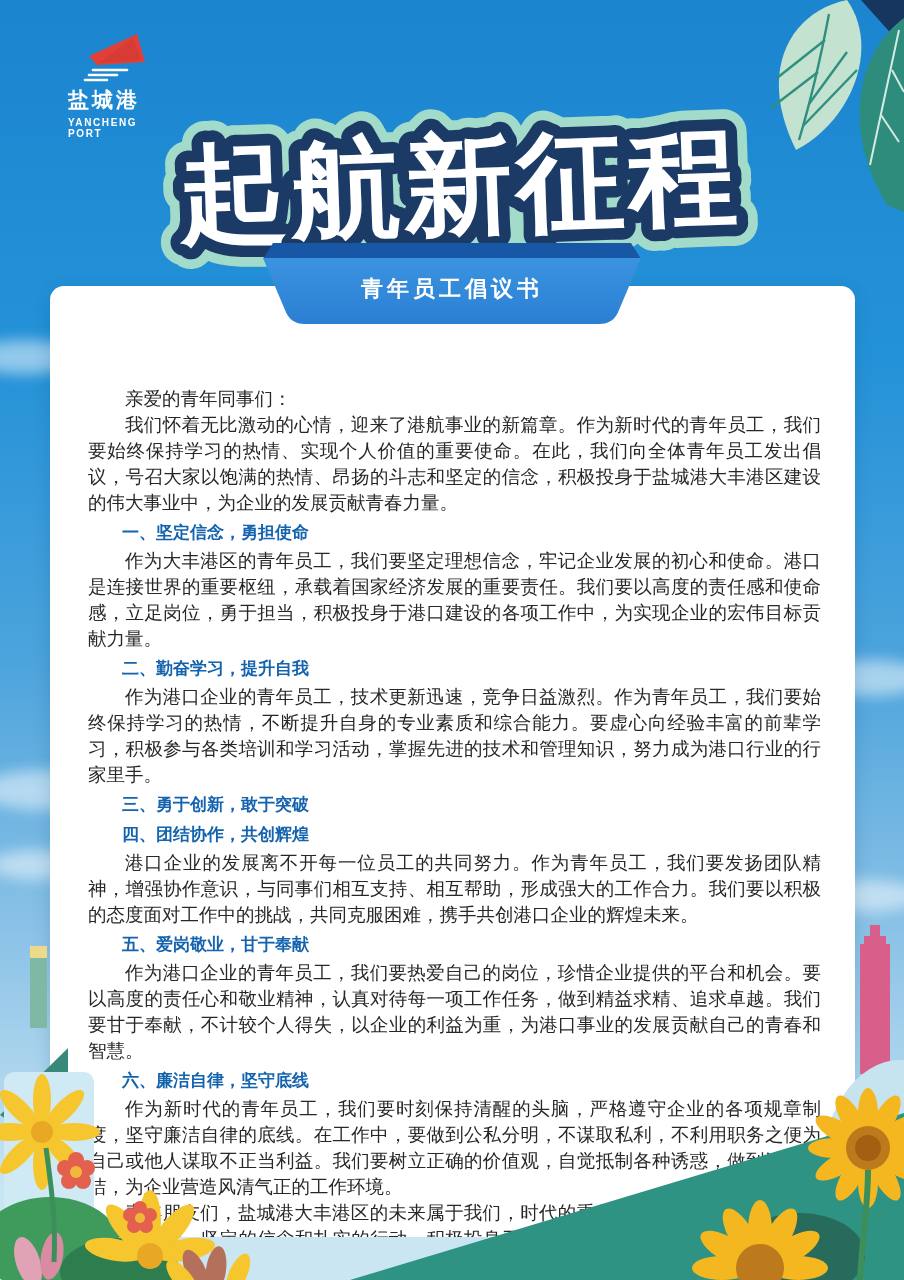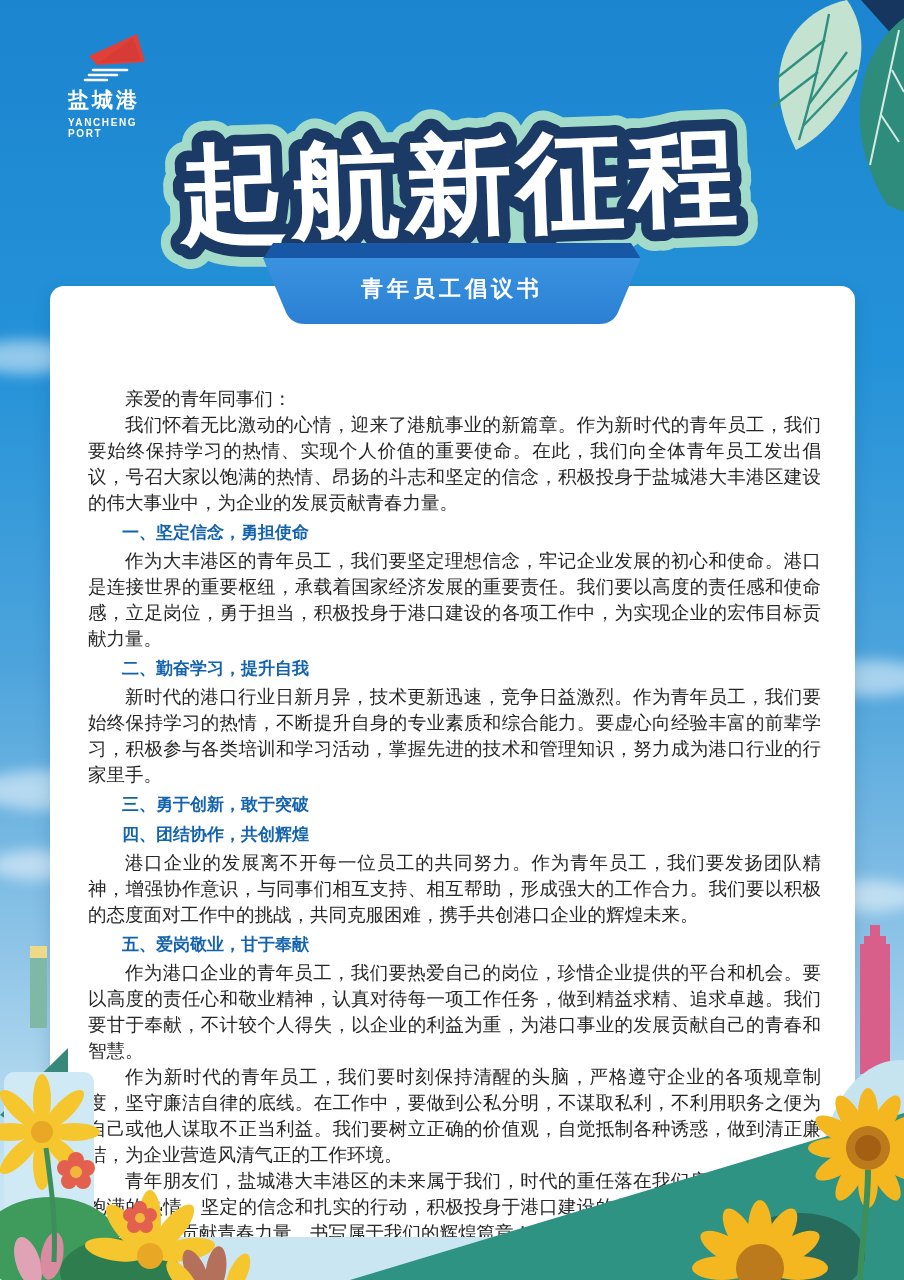--- a/index.html
+++ b/index.html
@@ -84,34 +84,35 @@
   <div class="card-content">
     <p>亲爱的青年同事们：</p>
     <p>我们怀着无比激动的心情，迎来了港航事业的新篇章。作为新时代的青年员工，我们要始终保持学习的热情、实现个人价值的重要使命。在此，我们向全体青年员工发出倡议，号召大家以饱满的热情、昂扬的斗志和坚定的信念，积极投身于盐城港大丰港区建设的伟大事业中，为企业的发展贡献青春力量。</p>
 
     <section>
       <h3>一、坚定信念，勇担使命</h3>
       <p>作为大丰港区的青年员工，我们要坚定理想信念，牢记企业发展的初心和使命。港口是连接世界的重要枢纽，承载着国家经济发展的重要责任。我们要以高度的责任感和使命感，立足岗位，勇于担当，积极投身于港口建设的各项工作中，为实现企业的宏伟目标贡献力量。</p>
     </section>
     <section>
       <h3>二、勤奋学习，提升自我</h3>
-      <p>新时代的港口行业日新月异，技术更新迅速，竞争日益激烈。作为青年员工，我们要始终保持学习的热情，不断提升自身的专业素质和综合能力。要虚心向经验丰富的前辈学习，积极参与各类培训和学习活动，掌握先进的技术和管理知识，努力成为港口行业的行家里手。</p>
+      <p>作为港口企业的青年员工，技术更新迅速，竞争日益激烈。作为青年员工，我们要始终保持学习的热情，不断提升自身的专业素质和综合能力。要虚心向经验丰富的前辈学习，积极参与各类培训和学习活动，掌握先进的技术和管理知识，努力成为港口行业的行家里手。</p>
     </section>
     <section>
       <h3>三、勇于创新，敢于突破</h3>
     </section>
     <section>
       <h3>四、团结协作，共创辉煌</h3>
       <p>港口企业的发展离不开每一位员工的共同努力。作为青年员工，我们要发扬团队精神，增强协作意识，与同事们相互支持、相互帮助，形成强大的工作合力。我们要以积极的态度面对工作中的挑战，共同克服困难，携手共创港口企业的辉煌未来。</p>
     </section>
     <section>
       <h3>五、爱岗敬业，甘于奉献</h3>
       <p>作为港口企业的青年员工，我们要热爱自己的岗位，珍惜企业提供的平台和机会。要以高度的责任心和敬业精神，认真对待每一项工作任务，做到精益求精、追求卓越。我们要甘于奉献，不计较个人得失，以企业的利益为重，为港口事业的发展贡献自己的青春和智慧。</p>
     </section>
     <section>
+      <h3>六、廉洁自律，坚守底线</h3>
       <p>作为新时代的青年员工，我们要时刻保持清醒的头脑，严格遵守企业的各项规章制度，坚守廉洁自律的底线。在工作中，要做到公私分明，不谋取私利，不利用职务之便为自己或他人谋取不正当利益。我们要树立正确的价值观，自觉抵制各种诱惑，做到清正廉洁，为企业营造风清气正的工作环境。</p>
     </section>
 
     <p>青年朋友们，盐城港大丰港区的未来属于我们，时代的重任落在我们肩上。让我们以饱满的热情、坚定的信念和扎实的行动，积极投身于港口建设的伟大事业中，为实现企业的宏伟目标贡献青春力量，书写属于我们的辉煌篇章！</p>
   </div>
 </div>
 
 <div class="banner-back"></div>
 <div class="banner">
   <span>青年员工倡议书</span>

